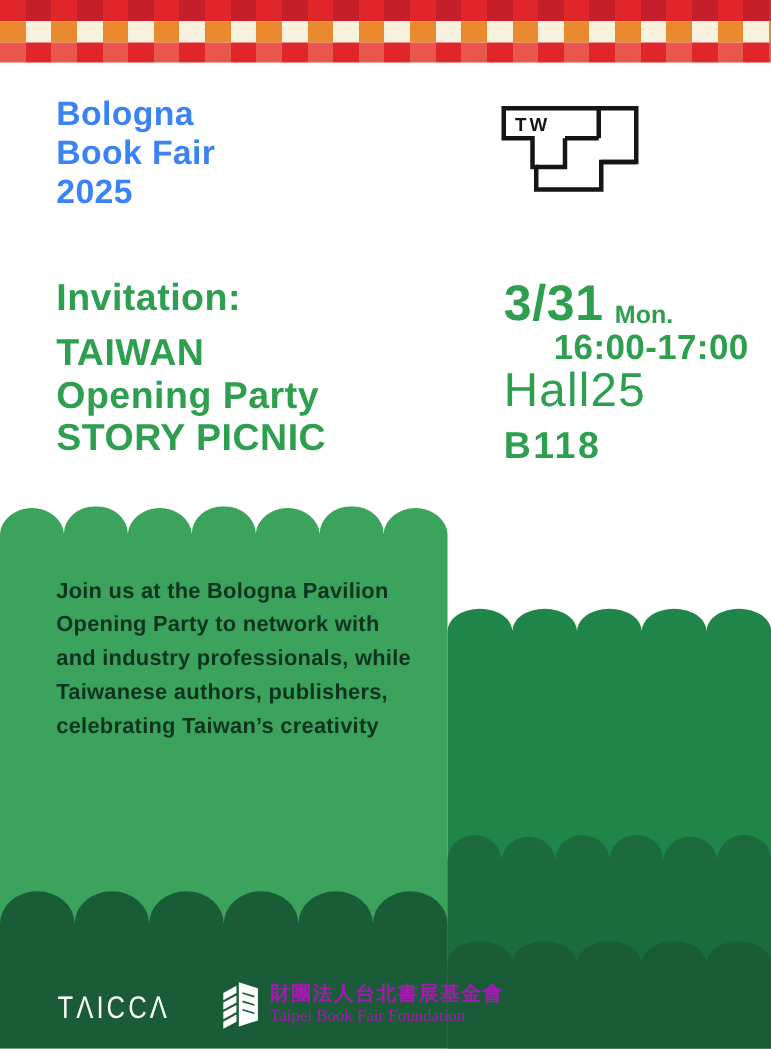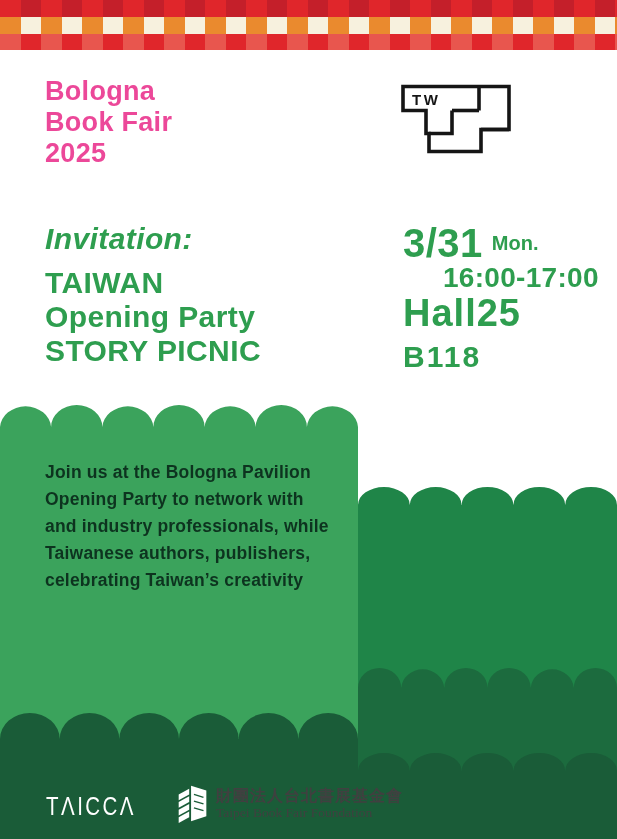--- a/index.html
+++ b/index.html
@@ -13,52 +13,52 @@
   .poster { position:absolute; inset:0; width:617px; height:839px; background:#fff; }
 
   
   .gingham { position:absolute; left:0; top:0; width:617px; height:50px; }
   .gingham .row { width:100%; }
   .gingham .r1 { height:17px; background:repeating-linear-gradient(90deg,#e0262b 0 20.5px,#c41f2a 20.5px 41px); }
   .gingham .r2 { height:17px; background:repeating-linear-gradient(90deg,#ea8a2e 0 20.5px,#f7f1de 20.5px 41px); }
   .gingham .r3 { height:16px; background:repeating-linear-gradient(90deg,#e8564e 0 20.5px,#e0262b 20.5px 41px); }
 
   
-  .title-block { position:absolute; left:45px; top:76px; color:#ec4899; }
+  .title-block { position:absolute; left:45px; top:76px; color:#3b82f6; }
   .title-block .line { font-size:27px; font-weight:bold; line-height:31px; letter-spacing:.3px; }
 
   
   .tw-logo { position:absolute; left:399px; top:79px; width:114px; height:80px; }
 
   
   .invite-left { position:absolute; left:45px; top:222px; color:#2e9e4f; }
-  .invite-left .heading { font-size:30px; font-weight:bold; line-height:34px; letter-spacing:.4px; margin-bottom:10px;font-style:italic; }
+  .invite-left .heading { font-size:30px; font-weight:bold; line-height:34px; letter-spacing:.4px; margin-bottom:10px; }
   .invite-left .line { font-size:30px; font-weight:bold; line-height:34px; letter-spacing:.4px; }
 
   .invite-right { position:absolute; left:403px; top:222px; color:#2e9e4f; }
-  .date-row { display:flex; align-items:center; gap:9px; }
+  .date-row { display:flex; align-items:flex-end; gap:9px; }
   .date-big { font-size:40px; font-weight:bold; line-height:42px; letter-spacing:.5px; }
   .date-day { font-size:20px; font-weight:bold; }
   .time-row { font-size:28px; font-weight:bold; line-height:26px; letter-spacing:.3px; margin-top:1px;margin-left:40px; }
-  .hall-row { font-size:38px; font-weight:bold; line-height:41px; letter-spacing:1px; margin-top:2px; }
+  .hall-row { font-size:38px; font-weight:normal; line-height:41px; letter-spacing:1px; margin-top:2px; }
   .booth-row { font-size:30px; font-weight:bold; line-height:41px; letter-spacing:2px; margin-top:2px; }
 
   
   .hills { position:absolute; left:0; top:405px; width:617px; height:434px; display:block; }
 
   
   .pitch { position:absolute; left:45px; top:459px; width:300px; color:#0d331f; }
   .pitch .line { font-size:17.5px; font-weight:bold; line-height:27px; letter-spacing:.2px; }
 
   
   .footer { position:absolute; left:0; top:775px; width:617px; height:64px; }
   .taicca { position:absolute; left:46px; top:17px; color:#ffffff;
             font-size:25px; font-weight:normal; letter-spacing:3px;
             transform:scaleX(.82); transform-origin:left center; white-space:nowrap; }
-  .foundation { position:absolute; left:176px; top:7px; display:flex; align-items:center; gap:7px; color:#404040; }
+  .foundation { position:absolute; left:176px; top:7px; display:flex; align-items:center; gap:7px; color:#a21caf; }
   .foundation .book-icon { width:33px; height:42px; display:block; }
   .foundation .txt { display:flex; flex-direction:column; }
   .foundation .zh { font-size:16px; font-weight:bold; letter-spacing:1px; line-height:19px; }
   .foundation .en { font-family:"Liberation Serif","DejaVu Serif",serif; font-size:13.5px; line-height:16px; }
 </style>
 </head>
 <body>
 
 <div class="poster">
 

